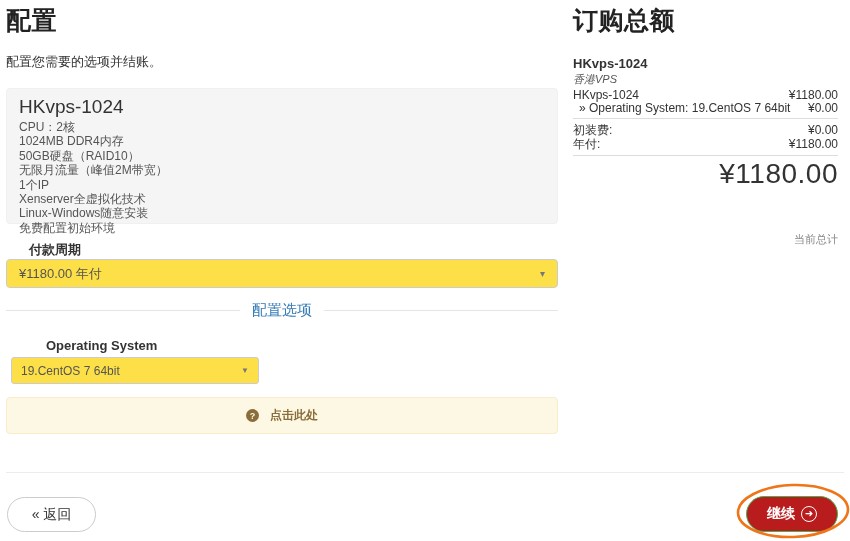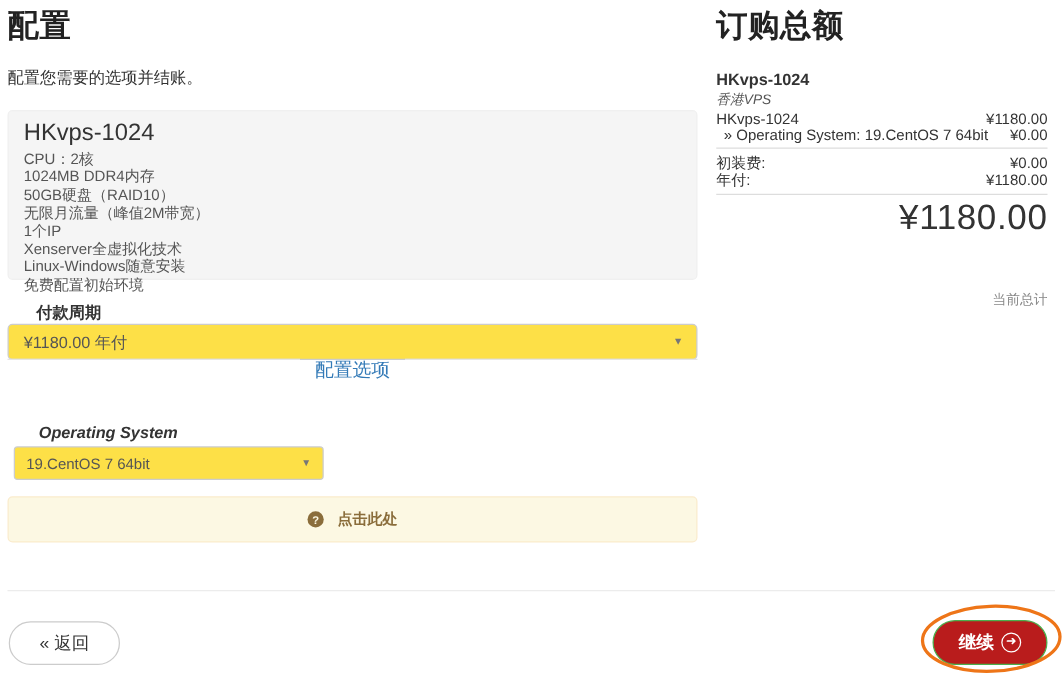--- a/index.html
+++ b/index.html
@@ -31,27 +31,27 @@
 
   .select-box {
     position:absolute; background:#fde047; border:1px solid #ccc; border-radius:4px;
     display:flex; align-items:center; cursor:pointer;
   }
   .cycle-select { left:0; top:259px; width:552px; height:29px; padding:0 12px; }
   .cycle-select .sel-text { font-size:13px; color:#555; flex:1; }
   .caret { font-size:10px; color:#777; }
 
   .options-divider {
-    position:absolute; left:0; top:287px; width:552px; height:22px;
-    display:flex; 
+    position:absolute; left:0; top:299px; width:552px; height:22px;
+    display:flex; align-items:center;
   }
   .options-divider .line { flex:1; height:1px; background:#e5e5e5; }
   .options-divider .opt-text { padding:0 12px; font-size:15px; color:#337ab7; cursor:pointer; }
 
-  .lbl-os { top:338px; left:4px;font-style:italic; }
+  .lbl-os { top:338px; left:19px; }
   .os-select { left:5px; top:357px; width:248px; height:27px; padding:0 9px; border-radius:3px; }
   .os-select .sel-text { font-size:12px; color:#555; flex:1; }
   .os-select .caret { font-size:8px; }
 
   .notice {
     position:absolute; left:0; top:397px; width:552px; height:37px;
     background:#fcf8e3; border:1px solid #faebcc; border-radius:4px;
     display:flex; align-items:center; justify-content:center;
     font-size:12px; color:#8a6d3b;
   }

